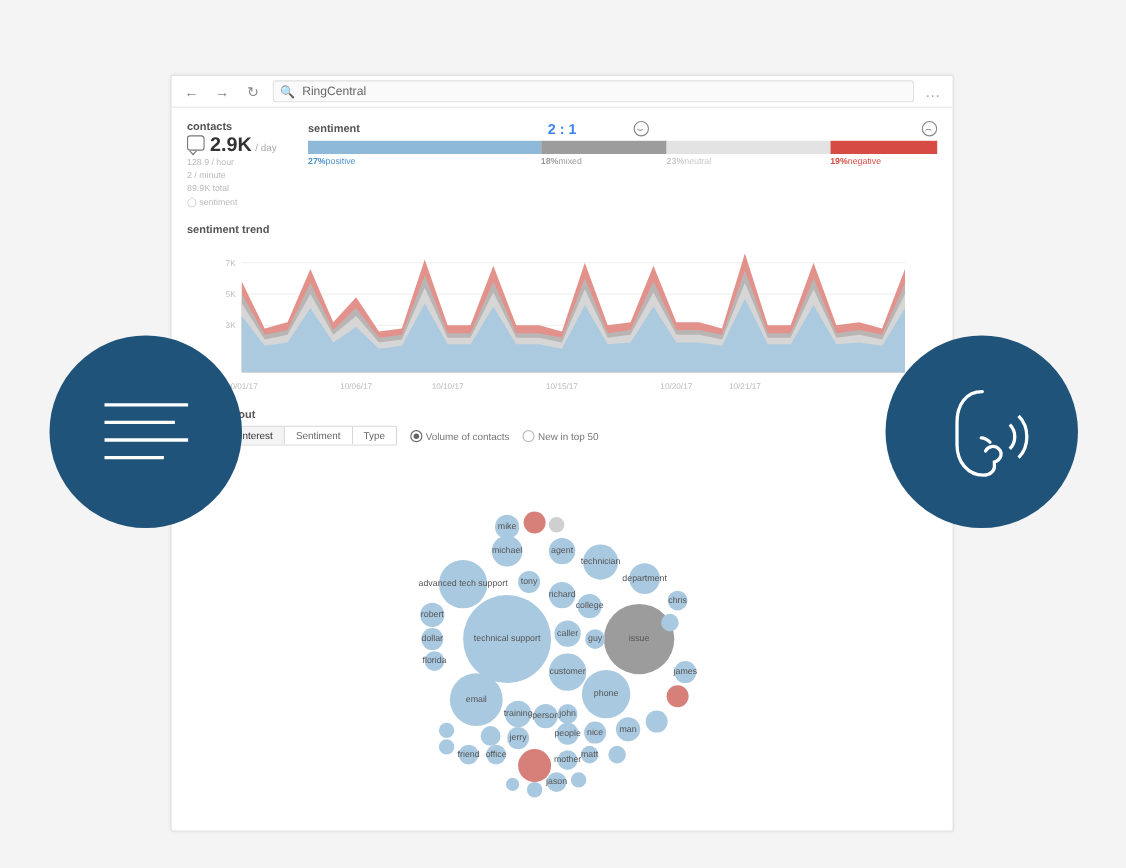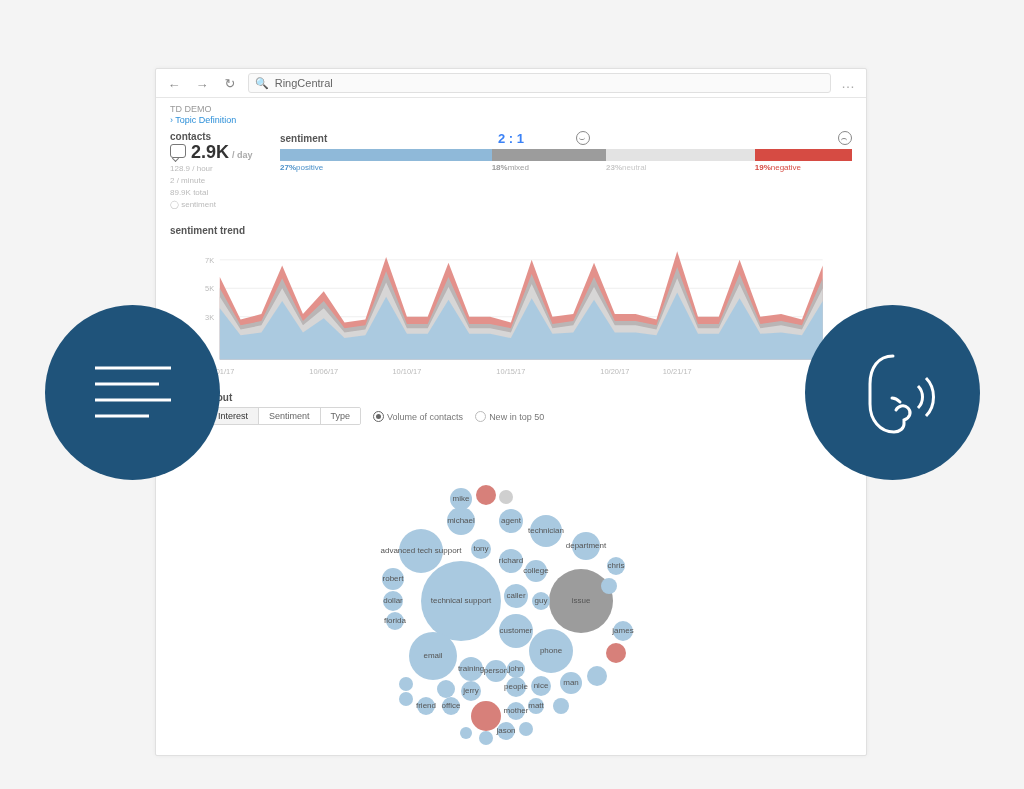--- a/index.html
+++ b/index.html
@@ -18,21 +18,21 @@
   .crumb-row{font-size:9px;color:#999}
   .crumb-row .link{color:#2e90d9;cursor:pointer}
   .crumb-row .tdemo{display:block;color:#999;margin-bottom:1px}
 
   .top-cards{display:flex;align-items:flex-start;margin-top:6px;gap:10px}
   .contacts{width:100px}
   .card-title{font-size:10px;font-weight:bold;color:#555}
   .big{font-size:18px;font-weight:bold;color:#333;display:flex;align-items:baseline;gap:3px}
   .big .bubble{display:inline-block;width:14px;height:12px;border:1.2px solid #777;border-radius:3px;position:relative;margin-right:2px}
   .big .bubble:after{content:"";position:absolute;left:2px;bottom:-4px;width:4px;height:4px;border-left:1.2px solid #777;border-bottom:1.2px solid #777;transform:rotate(-45deg)}
-  .big .per{font-size:9px;color:#aaa;font-weight:bold}
+  .big .per{font-size:9px;color:#aaa;font-weight:normal}
   .substats{font-size:8px;color:#bbb;line-height:12px}
   .substats div{white-space:nowrap}
 
   .sent{flex:1}
   .sent-head{display:flex;align-items:center;justify-content:space-between}
   .sent-head .ratio{font-weight:bold;font-size:13px;color:#3b82f6}
   .sent-head .face{width:12px;height:12px;border:1px solid #888;border-radius:50%;position:relative}
   .sent-head .face.sad:after{content:"";position:absolute;left:2px;top:6px;width:6px;height:3px;border-top:1px solid #888;border-radius:3px 3px 0 0}
   .sent-head .face.smile:after{content:"";position:absolute;left:2px;top:4px;width:6px;height:3px;border-bottom:1px solid #888;border-radius:0 0 3px 3px}
   .bar{display:flex;height:12px;margin-top:4px}
@@ -77,24 +77,20 @@
       <div class="nav-btn">→</div>
       <div class="nav-btn">↻</div>
       <div class="addr">
         <span class="mag">🔍</span>
         <input value="RingCentral" style="">
       </div>
       <div class="more">…</div>
     </div>
 
     <div class="body">
-      <div class="crumb-row">
-        <span class="tdemo">TD DEMO</span>
-        <span style="color:#2e90d9">› </span><span class="link">Topic Definition</span>
-      </div>
 
       <div class="top-cards">
 
         <div class="contacts">
           <div class="card-title">contacts</div>
           <div class="big">
             <span class="bubble"></span>
             <span>2.9K</span>
             <span class="per">/ day</span>
           </div>

